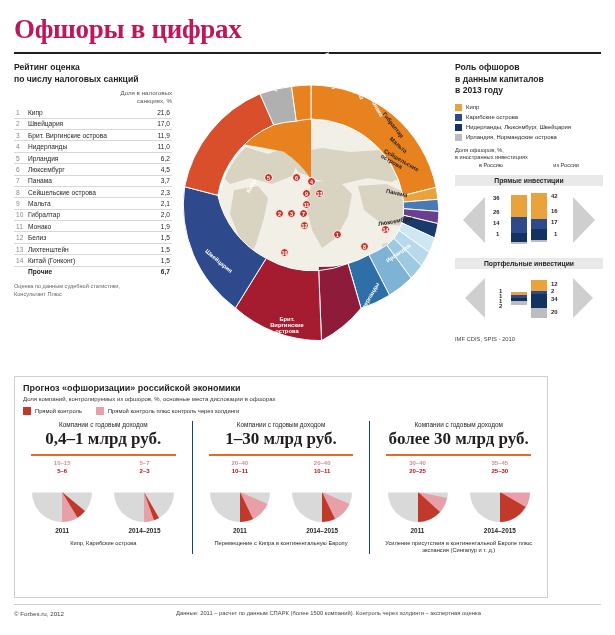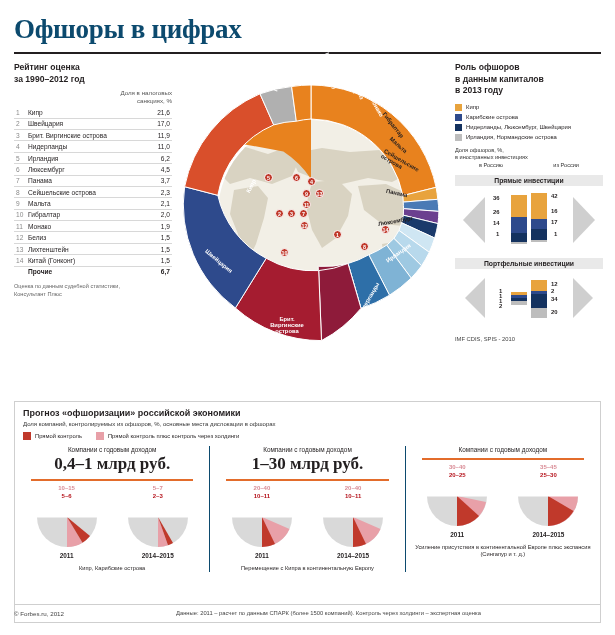--- a/index.html
+++ b/index.html
@@ -12,21 +12,21 @@
     position: relative;
     overflow: hidden;
   }
   .page { position: relative; width: 615px; height: 635px; }
 
   
   .main-title {
     position: absolute; left: 14px; top: 14px;
     font-size: 27px; font-weight: bold; letter-spacing: -0.3px;
     font-family: "Liberation Serif", serif;
-    color: #0c4a6e;
+    color: #be185d;
   }
   .title-rule {
     position: absolute; left: 14px; top: 52px; width: 587px; height: 2px;
     background: #231f20;
   }
 
   
   .rank-block { position: absolute; left: 14px; top: 62px; width: 158px; }
   .rank-title {
     font-size: 8.6px; font-weight: bold; line-height: 1.35; color: #231f20;
@@ -75,23 +75,22 @@
   .fig-title {
     font-size: 6.8px; font-weight: bold; text-align: center; margin-top: 7px;
     background: #e9e9e9; padding: 2px 0;
   }
   .barfig { position: relative; width: 148px; margin-top: 3px; }
   .barfig .nums { position: absolute; font-size: 5.9px; font-weight: bold; }
   .src-note { font-size: 5.8px; color: #444; margin-top: 10px; }
 
   
   .bottom {
-    position: absolute; left: 14px; top: 376px; width: 587px; height: 222px;
+    position: absolute; left: 14px; top: 376px; width: 534px; height: 222px;
     border: 1px solid #cfcfcf;
-    margin-top: 25px;
   }
   .bottom-head { padding: 6px 8px 0 8px; }
   .bottom-title { font-size: 9px; font-weight: bold; }
   .bottom-sub { font-size: 6px; margin-top: 3px; color: #333; }
   .bottom-legend { display: flex; gap: 14px; margin-top: 5px; align-items: center; }
   .bl-item { display: flex; align-items: center; font-size: 5.8px; }
   .bl-sw { width: 8px; height: 8px; margin-right: 4px; }
   .bl-sw.red { background: #c0392b; }
   .bl-sw.pink { background: #e8a0a8; }
 
@@ -119,21 +118,21 @@
 <body>
 
 <div class="page">
 
   <div class="main-title">Офшоры в цифрах</div>
   <div class="title-rule"></div>
 
   <div class="rank-block">
     <div class="rank-title">
       <div>Рейтинг оценка</div>
-      <div>за 1990–2012 год</div>
+      <div>по числу налоговых санкций</div>
     </div>
     <div class="rank-sub" style="text-align:right;">
       <div>Доля в налоговых</div>
       <div>санкциях, %</div>
     </div>
     <table class="rank-table">
       <tbody>
         <tr>
             <td class="num">1</td>
             <td>Кипр</td>
@@ -493,20 +492,21 @@
               <path d="M0 14 L60 14" stroke="#fff" stroke-width="1"></path>
             </svg>
             <div class="pie-year">2014–2015</div>
           </div>
         </div>
         <div class="col-note">Перемещение с Кипра в континентальную Европу</div>
       </div>
 
       <div class="col">
         <div class="col-title">Компании с годовым доходом</div>
+        <div class="col-amount">более 30 млрд руб.</div>
         <div class="col-rule"></div>
         <div class="pies">
           <div class="pie-cell">
             <div class="pie-nums">
               <div class="pink">30–40</div>
               <div class="red">20–25</div>
             </div>
             <svg class="pie-svg" width="60" height="44" viewBox="0 0 60 44">
               <path d="M30 44 A30 30 0 0 1 0 14 L60 14 A30 30 0 0 1 30 44 Z" fill="#d9d9d9"></path>
               <path d="M30 14 L30 44 A30 30 0 0 0 59 20 Z" fill="#e8a0a8"></path>

